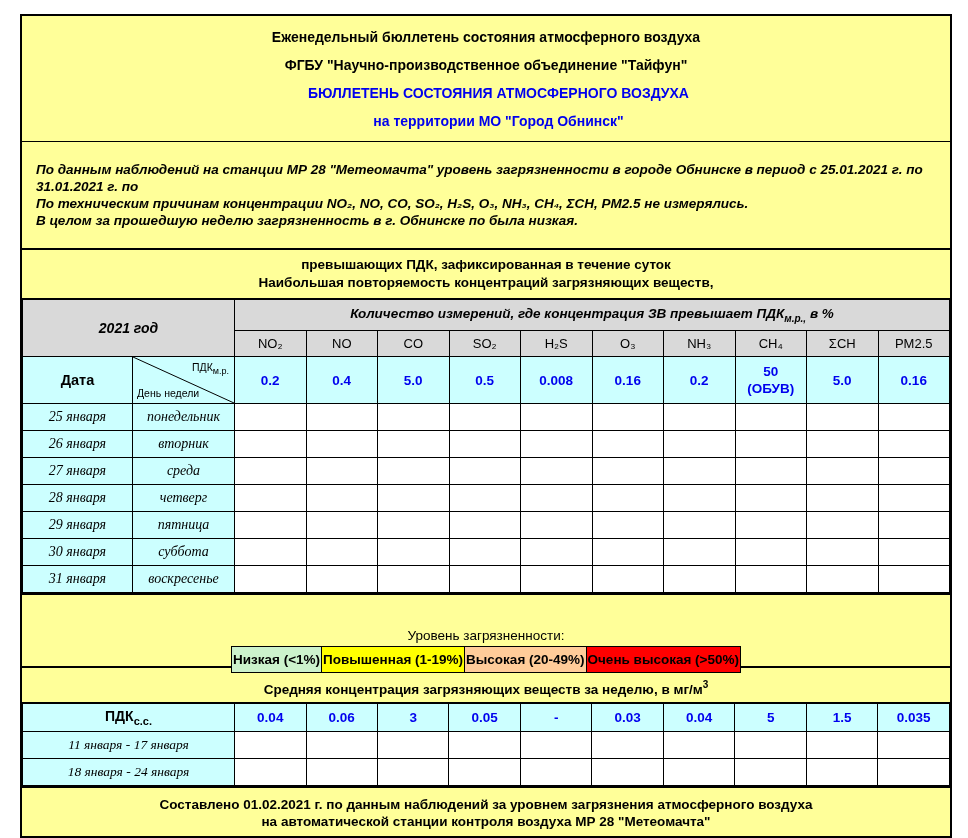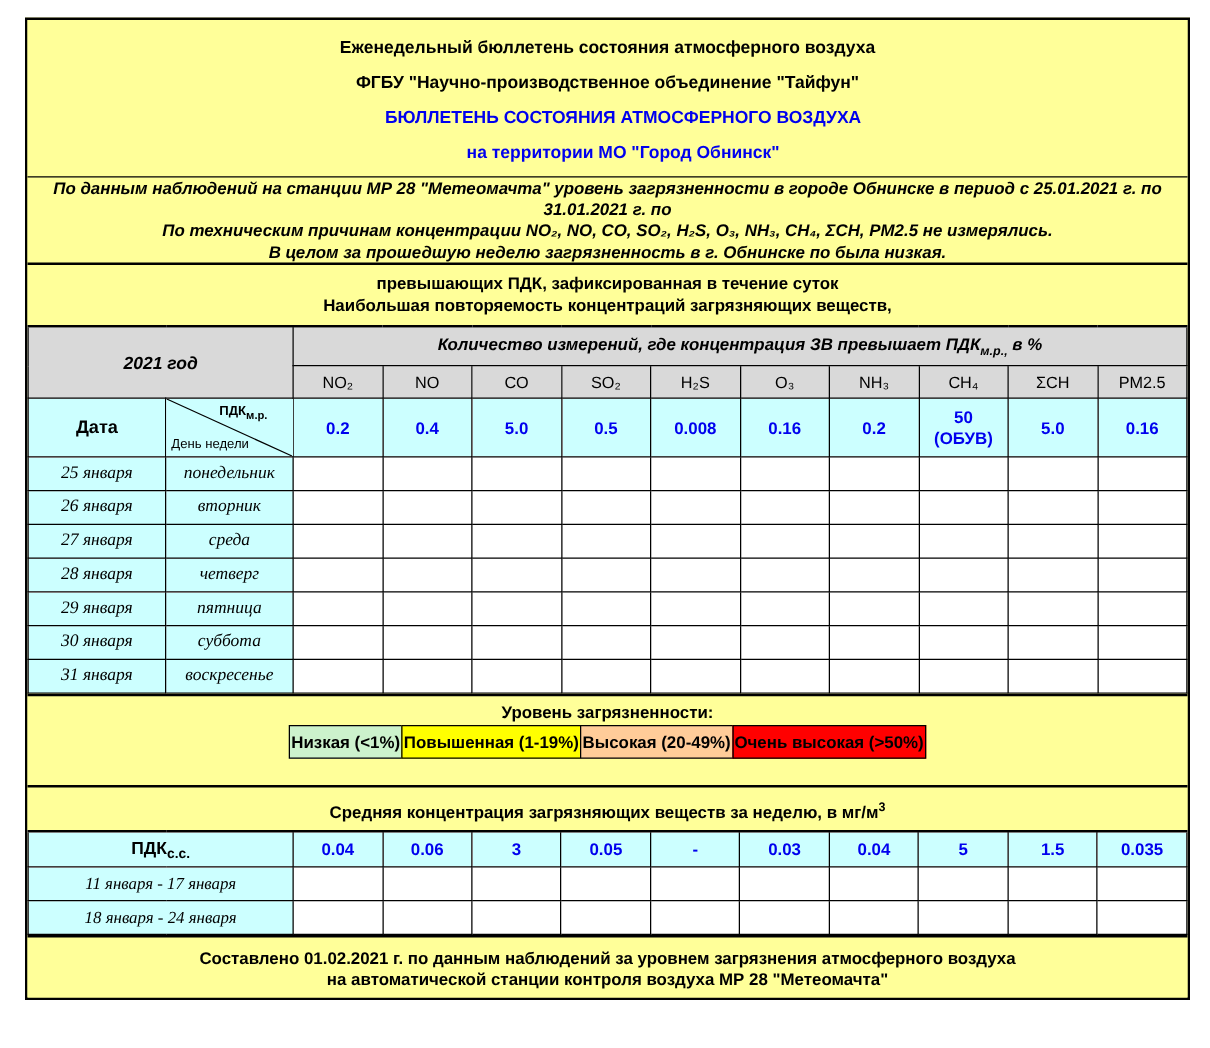--- a/index.html
+++ b/index.html
@@ -6,21 +6,21 @@
   body{width:968px;min-height:838px;font-family:"Liberation Sans","DejaVu Sans",sans-serif;color:#000;}
   .doc{width:928px;margin:14px 0 0 20px;border:2px solid #000;background:#ffff99;}
   .sec{background:#ffff99;}
 
   
   .sec-header{padding:7px 0 6px;}
   .h-line{height:28px;line-height:28px;text-align:center;font-weight:bold;font-size:14px;color:#000;}
   .h-line.blue{color:#0000ee;margin-left:25px;}
 
   
-  .sec-intro{border-top:1px solid #000;padding:0 14px;text-align:center;
+  .sec-intro{border-top:1px solid #000;padding:19px 14px;
              font-weight:bold;font-style:italic;font-size:13.5px;line-height:17px;}
   .sec-intro .i-line{margin:0;}
 
   
   .sec-title1{border-top:2px solid #000;padding:6px 0;text-align:center;
               font-weight:bold;font-size:13.5px;line-height:18px;}
 
   
   table.tbl{width:100%;border-collapse:collapse;table-layout:fixed;background:#fff;border-top:2px solid #000;}
   table.tbl td{border:1px solid #000;text-align:center;vertical-align:middle;padding:0 2px;overflow:hidden;}
@@ -32,31 +32,31 @@
   .year-cell{font-weight:bold;font-style:italic;font-size:14px;}
   .pollutant-row td{height:25px;font-size:13px;font-weight:normal;}
 
   .cyan-cell{background:#ccffff;}
   .pdk-row td{height:46px;}
   .date-label{font-weight:bold;font-size:14.5px;}
   .val{color:#0000ee;font-weight:bold;font-size:13.5px;white-space:pre-line;line-height:17px;}
 
   .diag-cell{position:relative;padding:0 !important;}
   .diag-cell svg{position:absolute;left:0;top:0;width:100%;height:100%;display:block;}
-  .diag-top{position:absolute;top:4px;right:20px;font-size:10.5px;font-weight:bold;}
+  .diag-top{position:absolute;top:4px;right:5px;font-size:10.5px;font-weight:normal;}
   .diag-top sub{font-size:9px;}
   .diag-bottom{position:absolute;bottom:4px;left:4px;font-size:10.5px;font-weight:normal;}
 
   .data-row td{height:26px;background:#fff;}
   .data-row td.cyan-cell{background:#ccffff;}
   .serif{font-family:"Liberation Serif","DejaVu Serif",serif;font-weight:normal;font-style:italic;font-size:14px;}
 
   
   .sec-legend{border-top:2px solid #000;height:71px;}
-  .legend-title{padding-top:5px;text-align:center;font-weight:bold;font-size:13.5px;}
+  .legend-title{padding-top:5px;text-align:center;font-weight:normal;font-size:13.5px;margin-top:28px;}
   .legend-row{display:flex;justify-content:center;margin-top:3px;}
   .legend-box{border:1px solid #000;padding:5px 1px;font-weight:bold;font-size:13.5px;white-space:nowrap;}
   .legend-box + .legend-box{margin-left:-1px;}
 
   
   .sec-avg-title{border-top:2px solid #000;height:34px;line-height:34px;text-align:center;
                  font-weight:bold;font-size:13.5px;}
   .sec-avg-title sup{font-size:10px;}
   .pdkss-row td{height:27px;}
   .pdkss-label{font-weight:bold;font-size:14px;}

